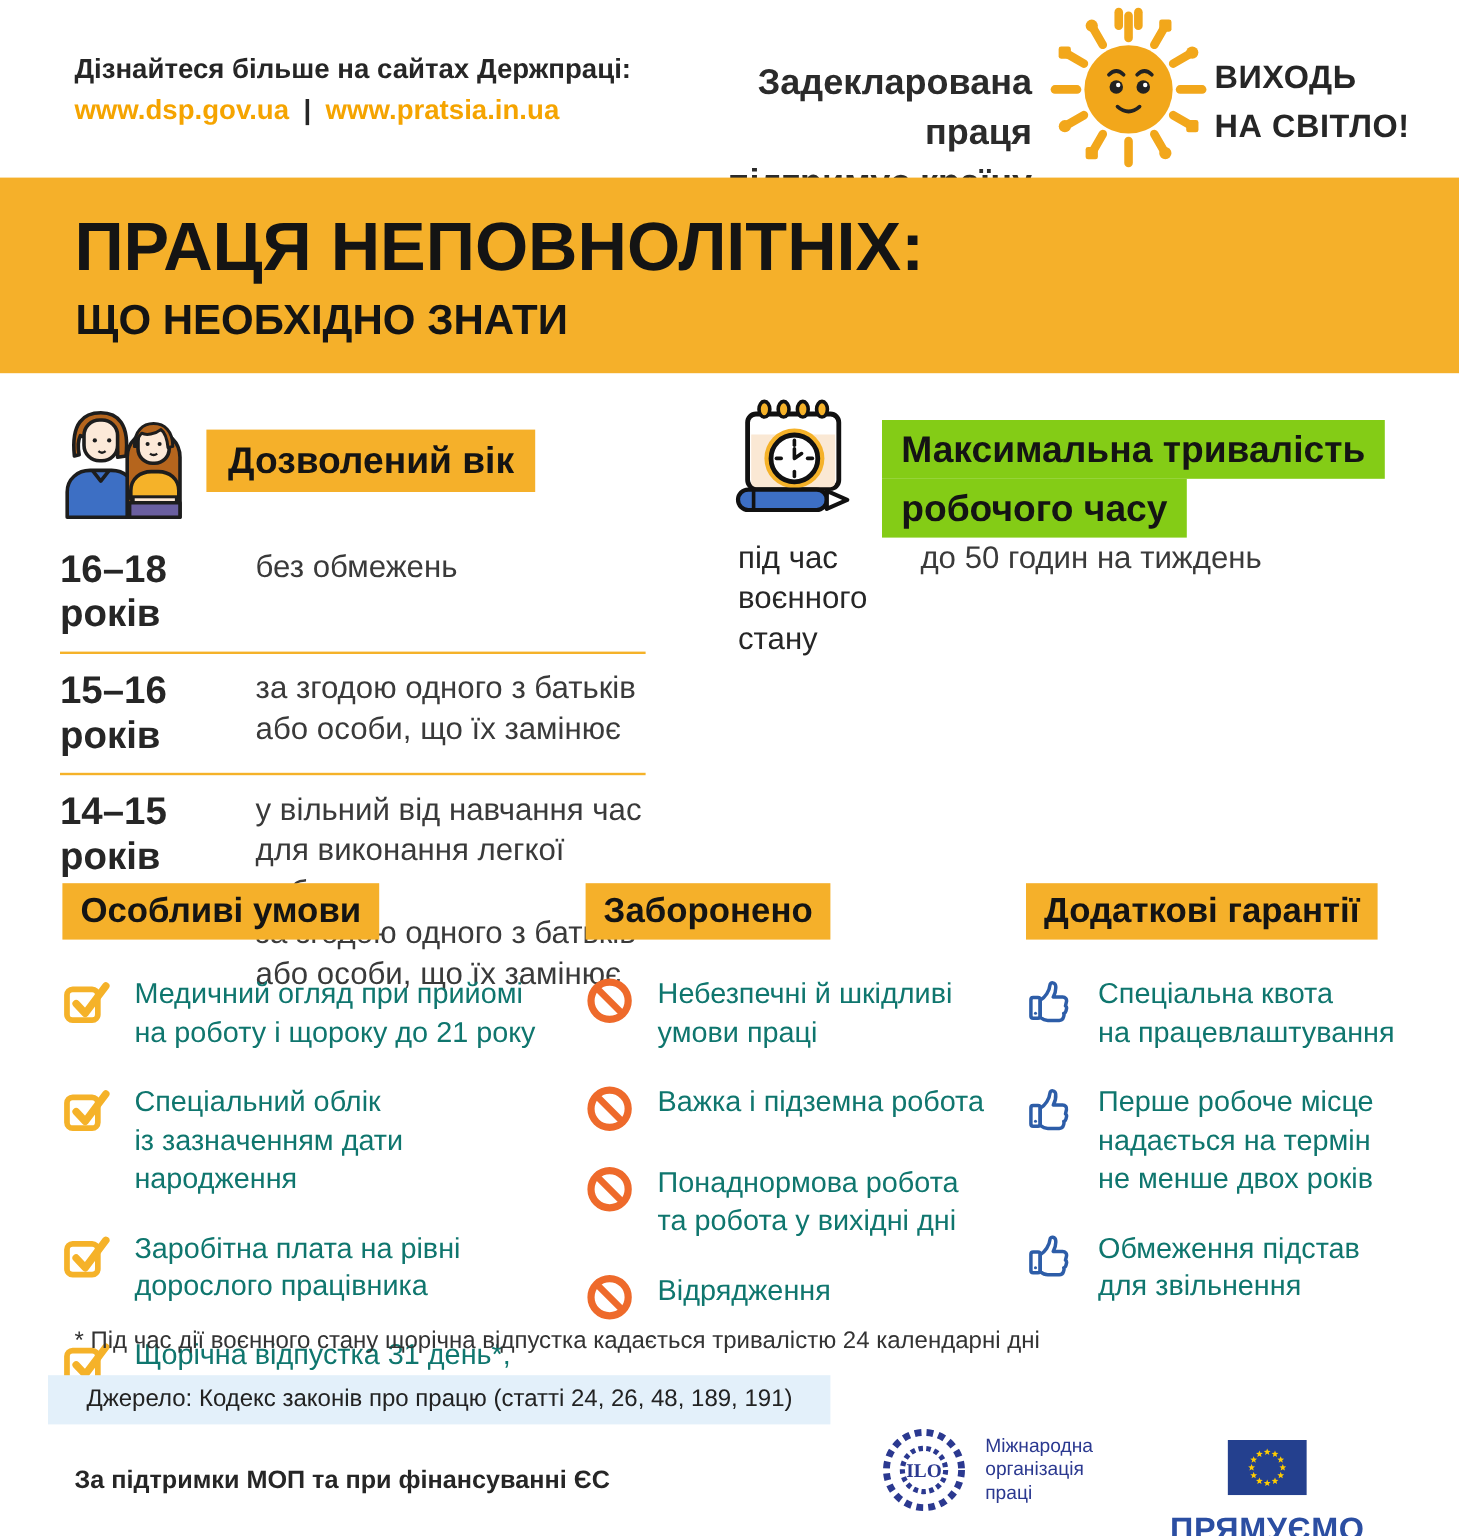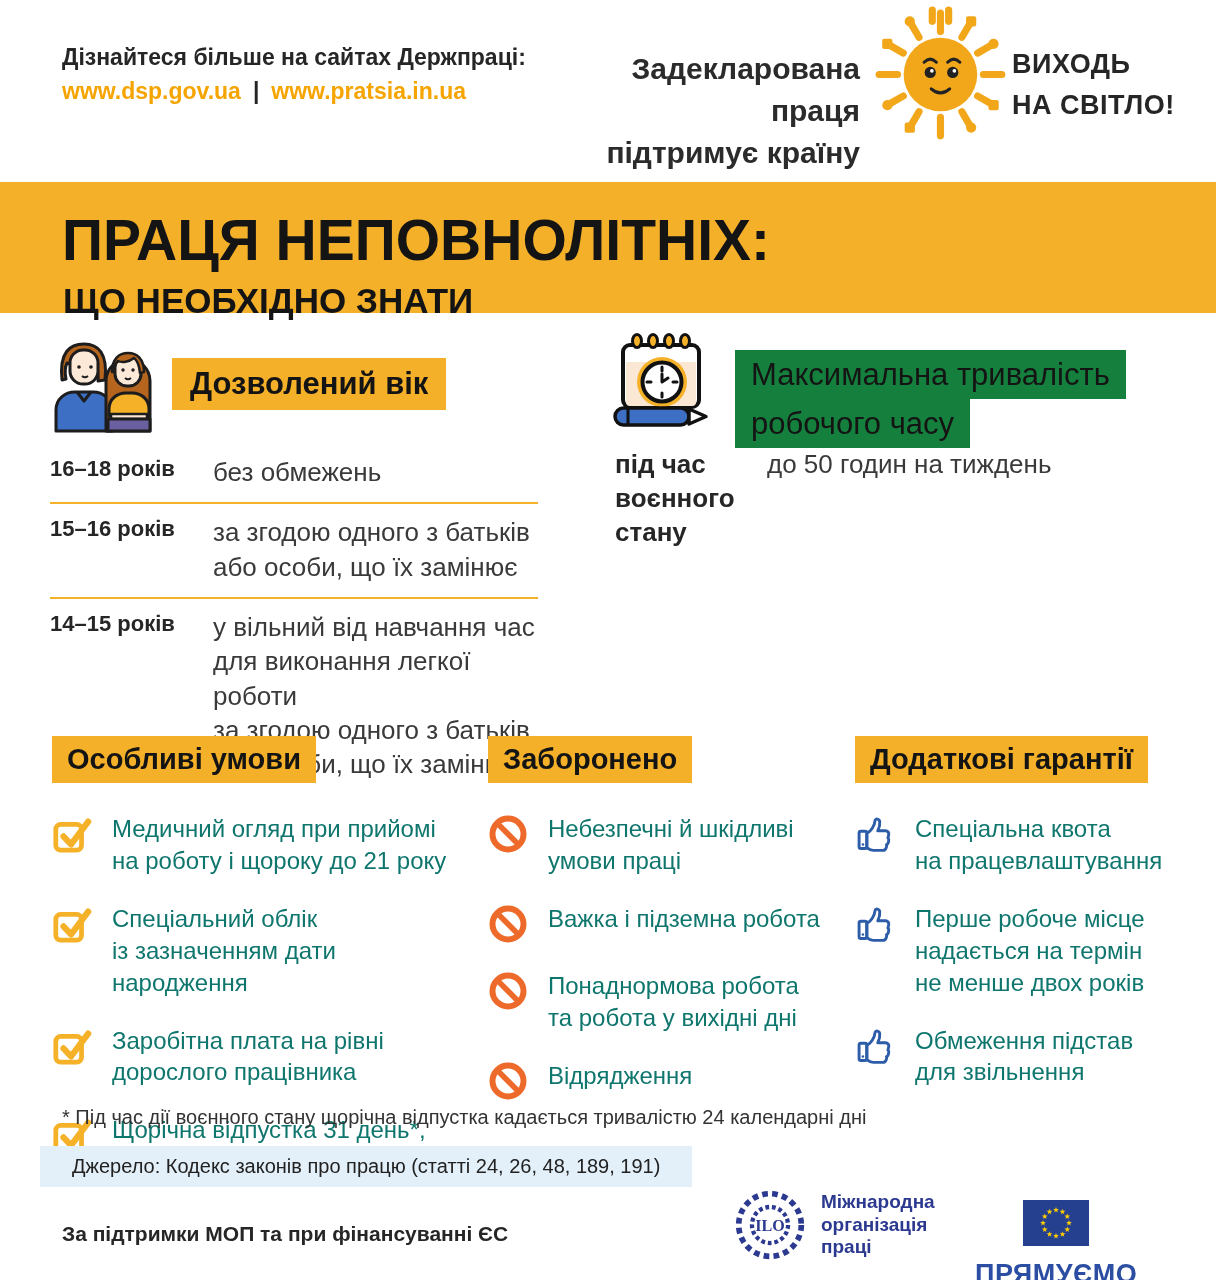--- a/index.html
+++ b/index.html
@@ -13,60 +13,60 @@
   
   .info-line{left:62px;top:44px;font-size:23px;font-weight:bold;color:#262626;}
   .links-line{left:62px;top:78px;font-size:23px;font-weight:bold;color:#F5A400;}
   .links-line a{color:#F5A400;text-decoration:none;}
   .link-sep{color:#262626;padding:0 12px;font-weight:bold;}
   .campaign{left:540px;top:48px;width:320px;text-align:right;font-size:30px;font-weight:bold;line-height:1.4;color:#2b2b2b;}
   .sun{left:875px;top:5px;}
   .slogan{left:1012px;top:44px;font-size:27px;font-weight:800;line-height:1.5;letter-spacing:.5px;color:#262626;}
 
   
-  .band{left:0;top:148px;width:1216px;height:131px;background:#F5B02A;margin-top:34px;}
+  .band{left:0;top:148px;width:1216px;height:163px;background:#F5B02A;}
   .band .t1{padding:30px 0 0 62px;font-size:57px;font-weight:800;line-height:1;color:#141414;}
   .band .t2{padding:12px 0 0 63px;font-size:35px;font-weight:800;color:#141414;}
 
   .hl{display:inline-block;background:#F5B02A;padding:8px 18px;font-size:31px;font-weight:bold;color:#141414;}
-  .hl-stack span{display:table;background:#15803d;padding:6px 16px;font-size:31px;font-weight:normal;color:#141414;line-height:1.2;}
+  .hl-stack span{display:table;background:#84cc16;padding:6px 16px;font-size:31px;font-weight:bold;color:#141414;line-height:1.2;}
 
   
   .kids{left:48px;top:336px;}
   .age-head{left:172px;top:358px;}
   .age-table{left:50px;top:444px;width:488px;}
   .age-row{display:flex;padding:11px 0 13px 0;border-bottom:2px solid #F5B229;}
   .age-row:last-child{border-bottom:none;}
-  .age-row .age{width:163px;flex-shrink:0;font-weight:bold;font-size:22px;padding-top:1px;}
+  .age-row .age{width:163px;flex-shrink:0;font-weight:bold;font-size:32px;padding-top:1px;}
   .age-row .desc{font-size:26px;line-height:1.32;color:#3a3a3a;}
 
   
   .cal{left:610px;top:332px;}
   .hours-head{left:735px;top:350px;}
   .hours-row{left:615px;top:448px;width:560px;display:flex;}
-  .hours-row .cond{width:152px;flex-shrink:0;font-weight:bold;font-size:26px;line-height:1.3;}
+  .hours-row .cond{width:152px;flex-shrink:0;font-weight:normal;font-size:26px;line-height:1.3;}
   .hours-row .val{font-size:26px;color:#3a3a3a;padding-top:1px;}
 
   
   .col{top:736px;}
   .col-special{left:52px;width:435px;}
   .col-forbidden{left:488px;width:355px;}
   .col-guarantees{left:855px;width:330px;}
   .pill{display:inline-block;background:#F5B02A;padding:7px 15px;font-size:29px;font-weight:bold;color:#141414;}
   .items{margin-top:30px;}
   .item{display:flex;gap:20px;margin-bottom:26px;align-items:flex-start;}
   .li-icon{width:40px;height:40px;flex-shrink:0;margin-top:1px;}
   .item .txt{font-size:24px;line-height:1.33;color:#0f766e;}
 
   
   .footnote{left:62px;top:1106px;font-size:20px;color:#333333;}
   .source{left:40px;top:1146px;display:inline-block;background:#E3F0FA;padding:9px 32px;font-size:20px;color:#222222;}
   .support{left:62px;top:1222px;font-size:21px;font-weight:bold;}
   .ilo{left:733px;top:1188px;display:flex;align-items:center;gap:14px;}
-  .ilo-label{font-size:19px;font-weight:bold;color:#2B3990;line-height:1.2;}
+  .ilo-label{font-size:16px;font-weight:normal;color:#2B3990;line-height:1.2;}
   .eu{left:975px;top:1200px;display:flex;align-items:center;gap:14px;flex-direction:column;}
   .eu-label{font-size:27px;font-weight:800;color:#2B4EA2;line-height:1.1;letter-spacing:.5px;}
 </style>
 </head>
 <body>
 
 <svg width="0" height="0" style="position:absolute" aria-hidden="true">
   <defs>
     <symbol id="icon-check" viewBox="0 0 42 42">
       <rect x="4" y="11" width="27" height="27" rx="5" fill="none" stroke="#F5B229" stroke-width="5"></rect>

